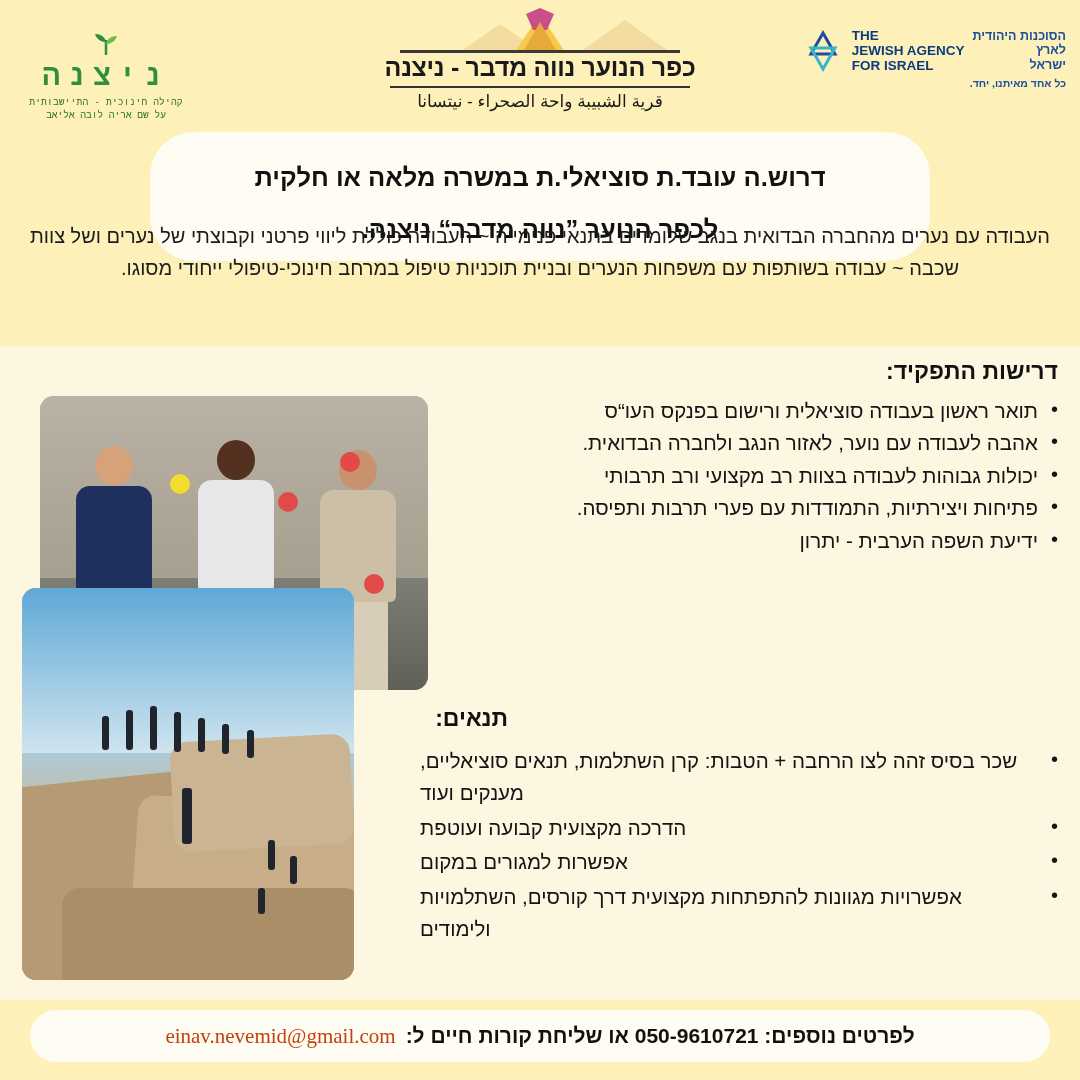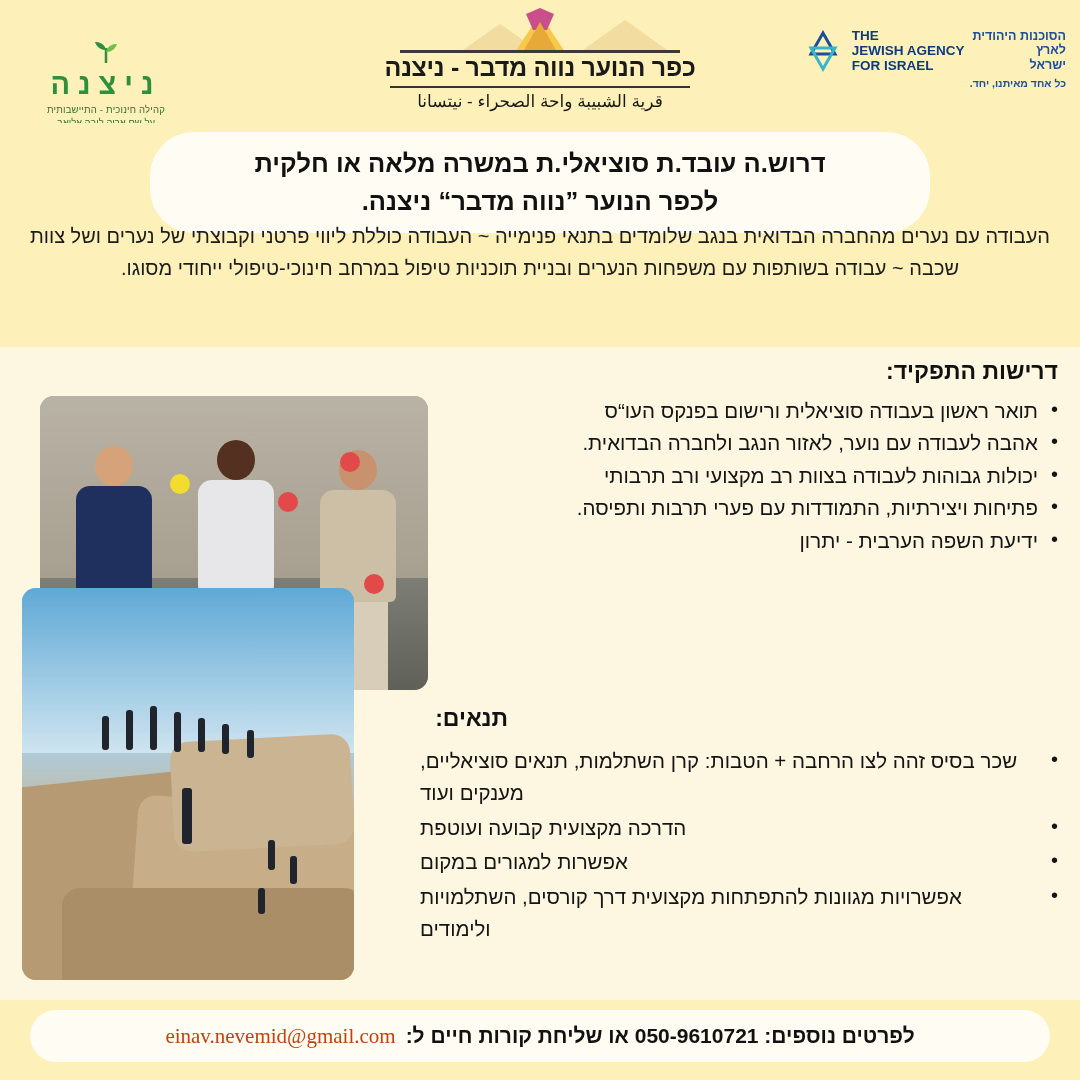--- a/index.html
+++ b/index.html
@@ -48,21 +48,21 @@
   .cl-title {
     font-size: 25px; font-weight: bold; color: #1a1a1a; letter-spacing: -0.3px;
     line-height: 1.1; white-space: nowrap;
   }
   .cl-sub {
     font-size: 17px; color: #1a1a1a; margin-top: 2px; white-space: nowrap;
   }
   .cl-rule { width: 300px; height: 2px; background: #333; margin: 4px auto 3px; }
 
   .logo-nitzana {
-    position: absolute; top: 38px; left: 16px; text-align: center; width: 180px;
+    position: absolute; top: 30px; left: 16px; text-align: center; width: 180px; font-family: Liberation Mono, monospace;
   }
   .nz-main {
     font-size: 29px; font-weight: bold; color: #2f8f3f; letter-spacing: 8px;
     direction: rtl; line-height: 1;
   }
   .nz-sub { font-size: 9.5px; color: #2f6e2f; margin-top: 5px; letter-spacing: 0.2px; }
   .nz-sub2 { font-size: 9.5px; color: #2f6e2f; margin-top: 2px; }
 
   
   .title-band {
@@ -71,21 +71,21 @@
   }
   .title-pill {
     position: absolute; top: 132px; left: 50%; transform: translateX(-50%);
     width: 780px; min-height: 86px;
     background: #fffdf3; border-radius: 44px;
     display: flex; flex-direction: column; align-items: center; justify-content: center;
     padding: 12px 30px;
   }
   .title-line {
     font-size: 25.5px; font-weight: bold; color: #111; line-height: 1.5;
-    text-align: center; white-space: nowrap;
+    text-align: center; white-space: nowrap; margin-top: 14px;
   }
   .intro {
     position: absolute; top: 220px; left: 0; width: 1080px;
     padding: 0 26px;
     font-size: 20px; color: #1c1c1c; line-height: 1.6; text-align: center;
   }
 
   
   .body-area {
     position: absolute; top: 347px; left: 0; width: 1080px; height: 653px;

